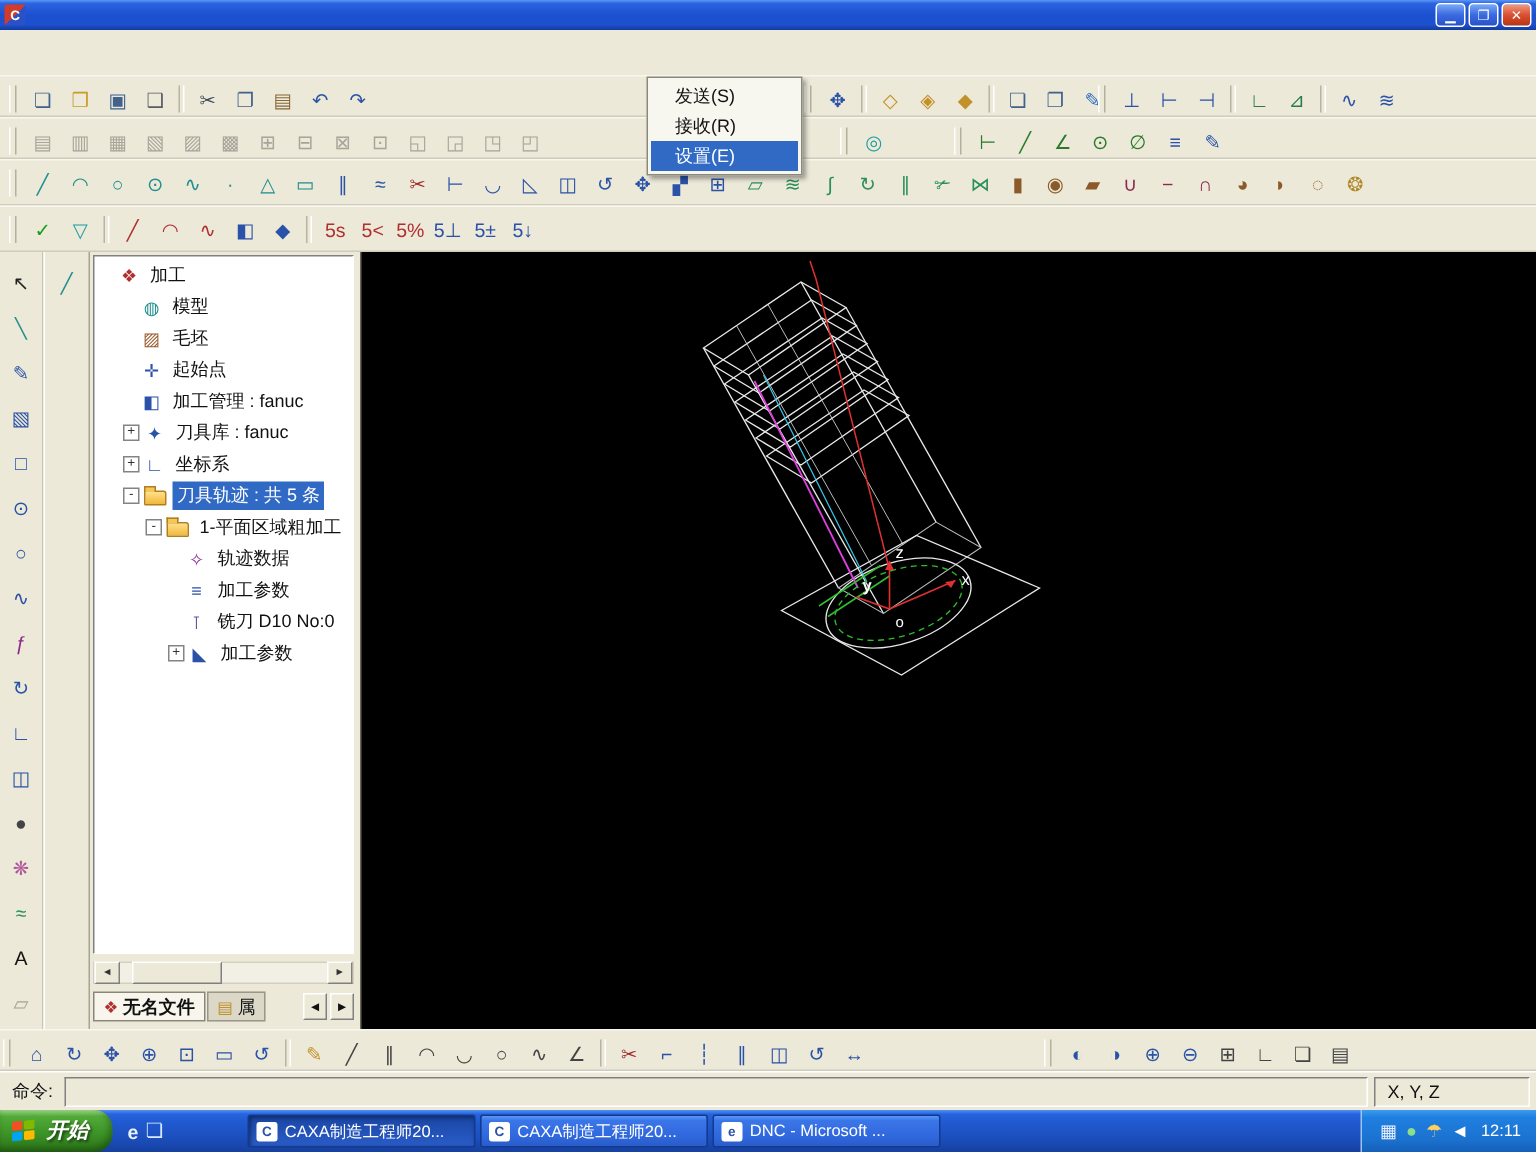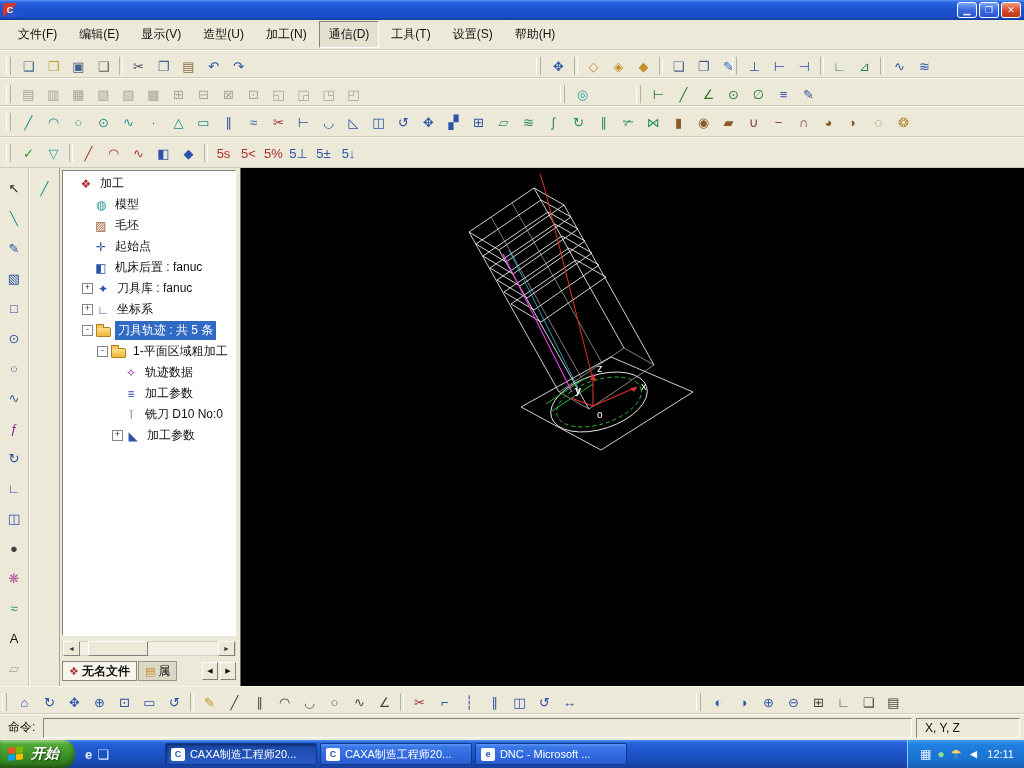--- a/index.html
+++ b/index.html
@@ -136,31 +136,20 @@
 
   <div class="titlebar">
     <span class="title-icon">C</span>
     <span class="win-controls">
       <span class="wbtn">▁</span>
       <span class="wbtn">❐</span>
       <span class="wbtn close">✕</span>
     </span>
   </div>
 
-  <div class="menubar">
-      <span class="mbar-item">文件(F)</span>
-      <span class="mbar-item">编辑(E)</span>
-      <span class="mbar-item">显示(V)</span>
-      <span class="mbar-item">造型(U)</span>
-      <span class="mbar-item">加工(N)</span>
-      <span class="mbar-item open">通信(D)</span>
-      <span class="mbar-item">工具(T)</span>
-      <span class="mbar-item">设置(S)</span>
-      <span class="mbar-item">帮助(H)</span>
-    </div>
 
   <div class="tbrow r1">
     <span class="tgroup" style="left:6px">
         <span class="tbtn">
           <span class="ticon" style="color: rgb(65, 97, 142);">❏</span>
         </span>
         <span class="tbtn">
           <span class="ticon" style="color: rgb(201, 155, 45);">❒</span>
         </span>
         <span class="tbtn">
@@ -549,21 +538,21 @@
           <span class="tlabel">毛坯</span>
         </div>
         <div class="trow" style="padding-left: 19px;">
           <span class="texp-sp"></span>
           <span class="tico" style="color: rgb(42, 82, 168);">✛</span>
           <span class="tlabel">起始点</span>
         </div>
         <div class="trow" style="padding-left: 19px;">
           <span class="texp-sp"></span>
           <span class="tico" style="color: rgb(42, 82, 168);">◧</span>
-          <span class="tlabel">机床后置 : fanuc</span>
+          <span class="tlabel">加工管理 : fanuc</span>
         </div>
         <div class="trow" style="padding-left: 19px;">
           <span class="texp">+</span>
           <span class="tico" style="color: rgb(42, 82, 168);">✦</span>
           <span class="tlabel">刀具库 : fanuc</span>
         </div>
         <div class="trow" style="padding-left: 19px;">
           <span class="texp">+</span>
           <span class="tico" style="color: rgb(42, 82, 168);">∟</span>
           <span class="tlabel">坐标系</span>
@@ -805,14 +794,25 @@
       <span style="display:flex;gap:6px">
           <span class="trayicon" style="color: rgb(232, 240, 255);">▦</span>
           <span class="trayicon" style="color: rgb(138, 224, 138);">●</span>
           <span class="trayicon" style="color: rgb(255, 208, 96);">☂</span>
           <span class="trayicon" style="color: rgb(255, 255, 255);">◄</span>
         </span>
       <span class="clock">12:11</span>
     </span>
   </div>
 
+  <div class="popup" id="commSub">
+      <div class="mitem">
+        <span>发送(S)</span>
+      </div>
+      <div class="mitem">
+        <span>接收(R)</span>
+      </div>
+      <div class="mitem hl">
+        <span>设置(E)</span>
+      </div>
+    </div>
 
 </div>
 
 </body></html>

